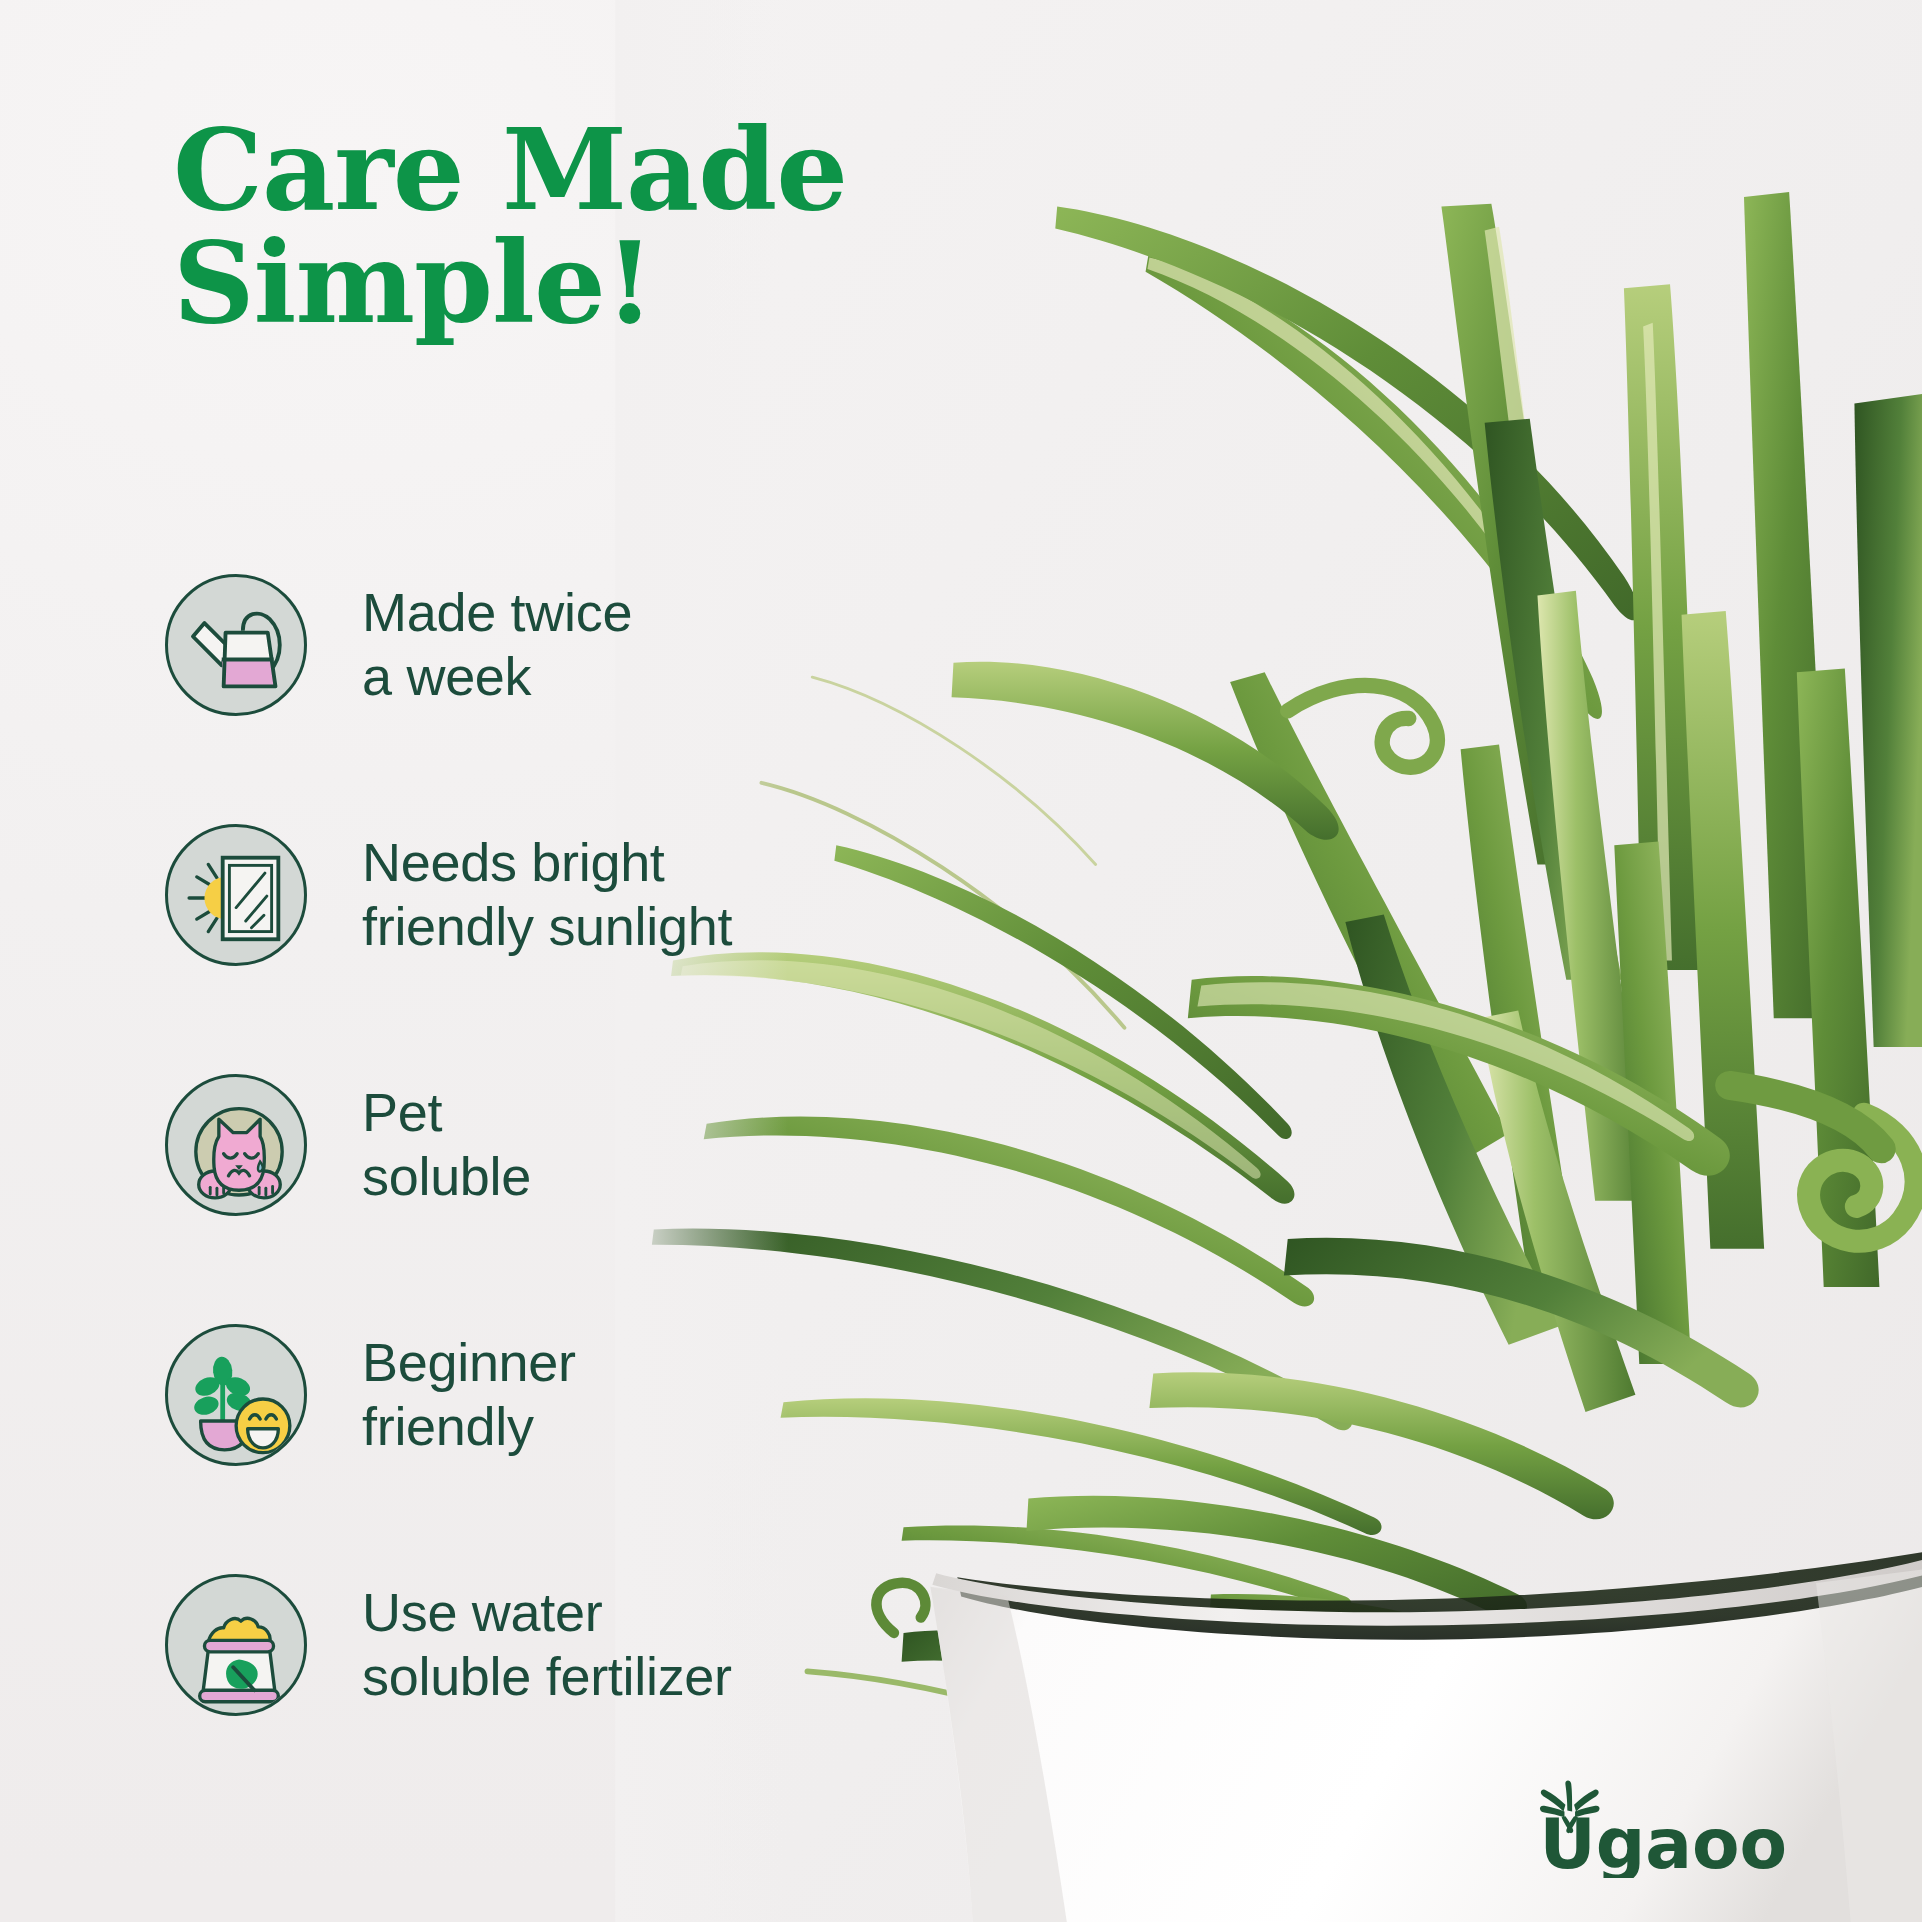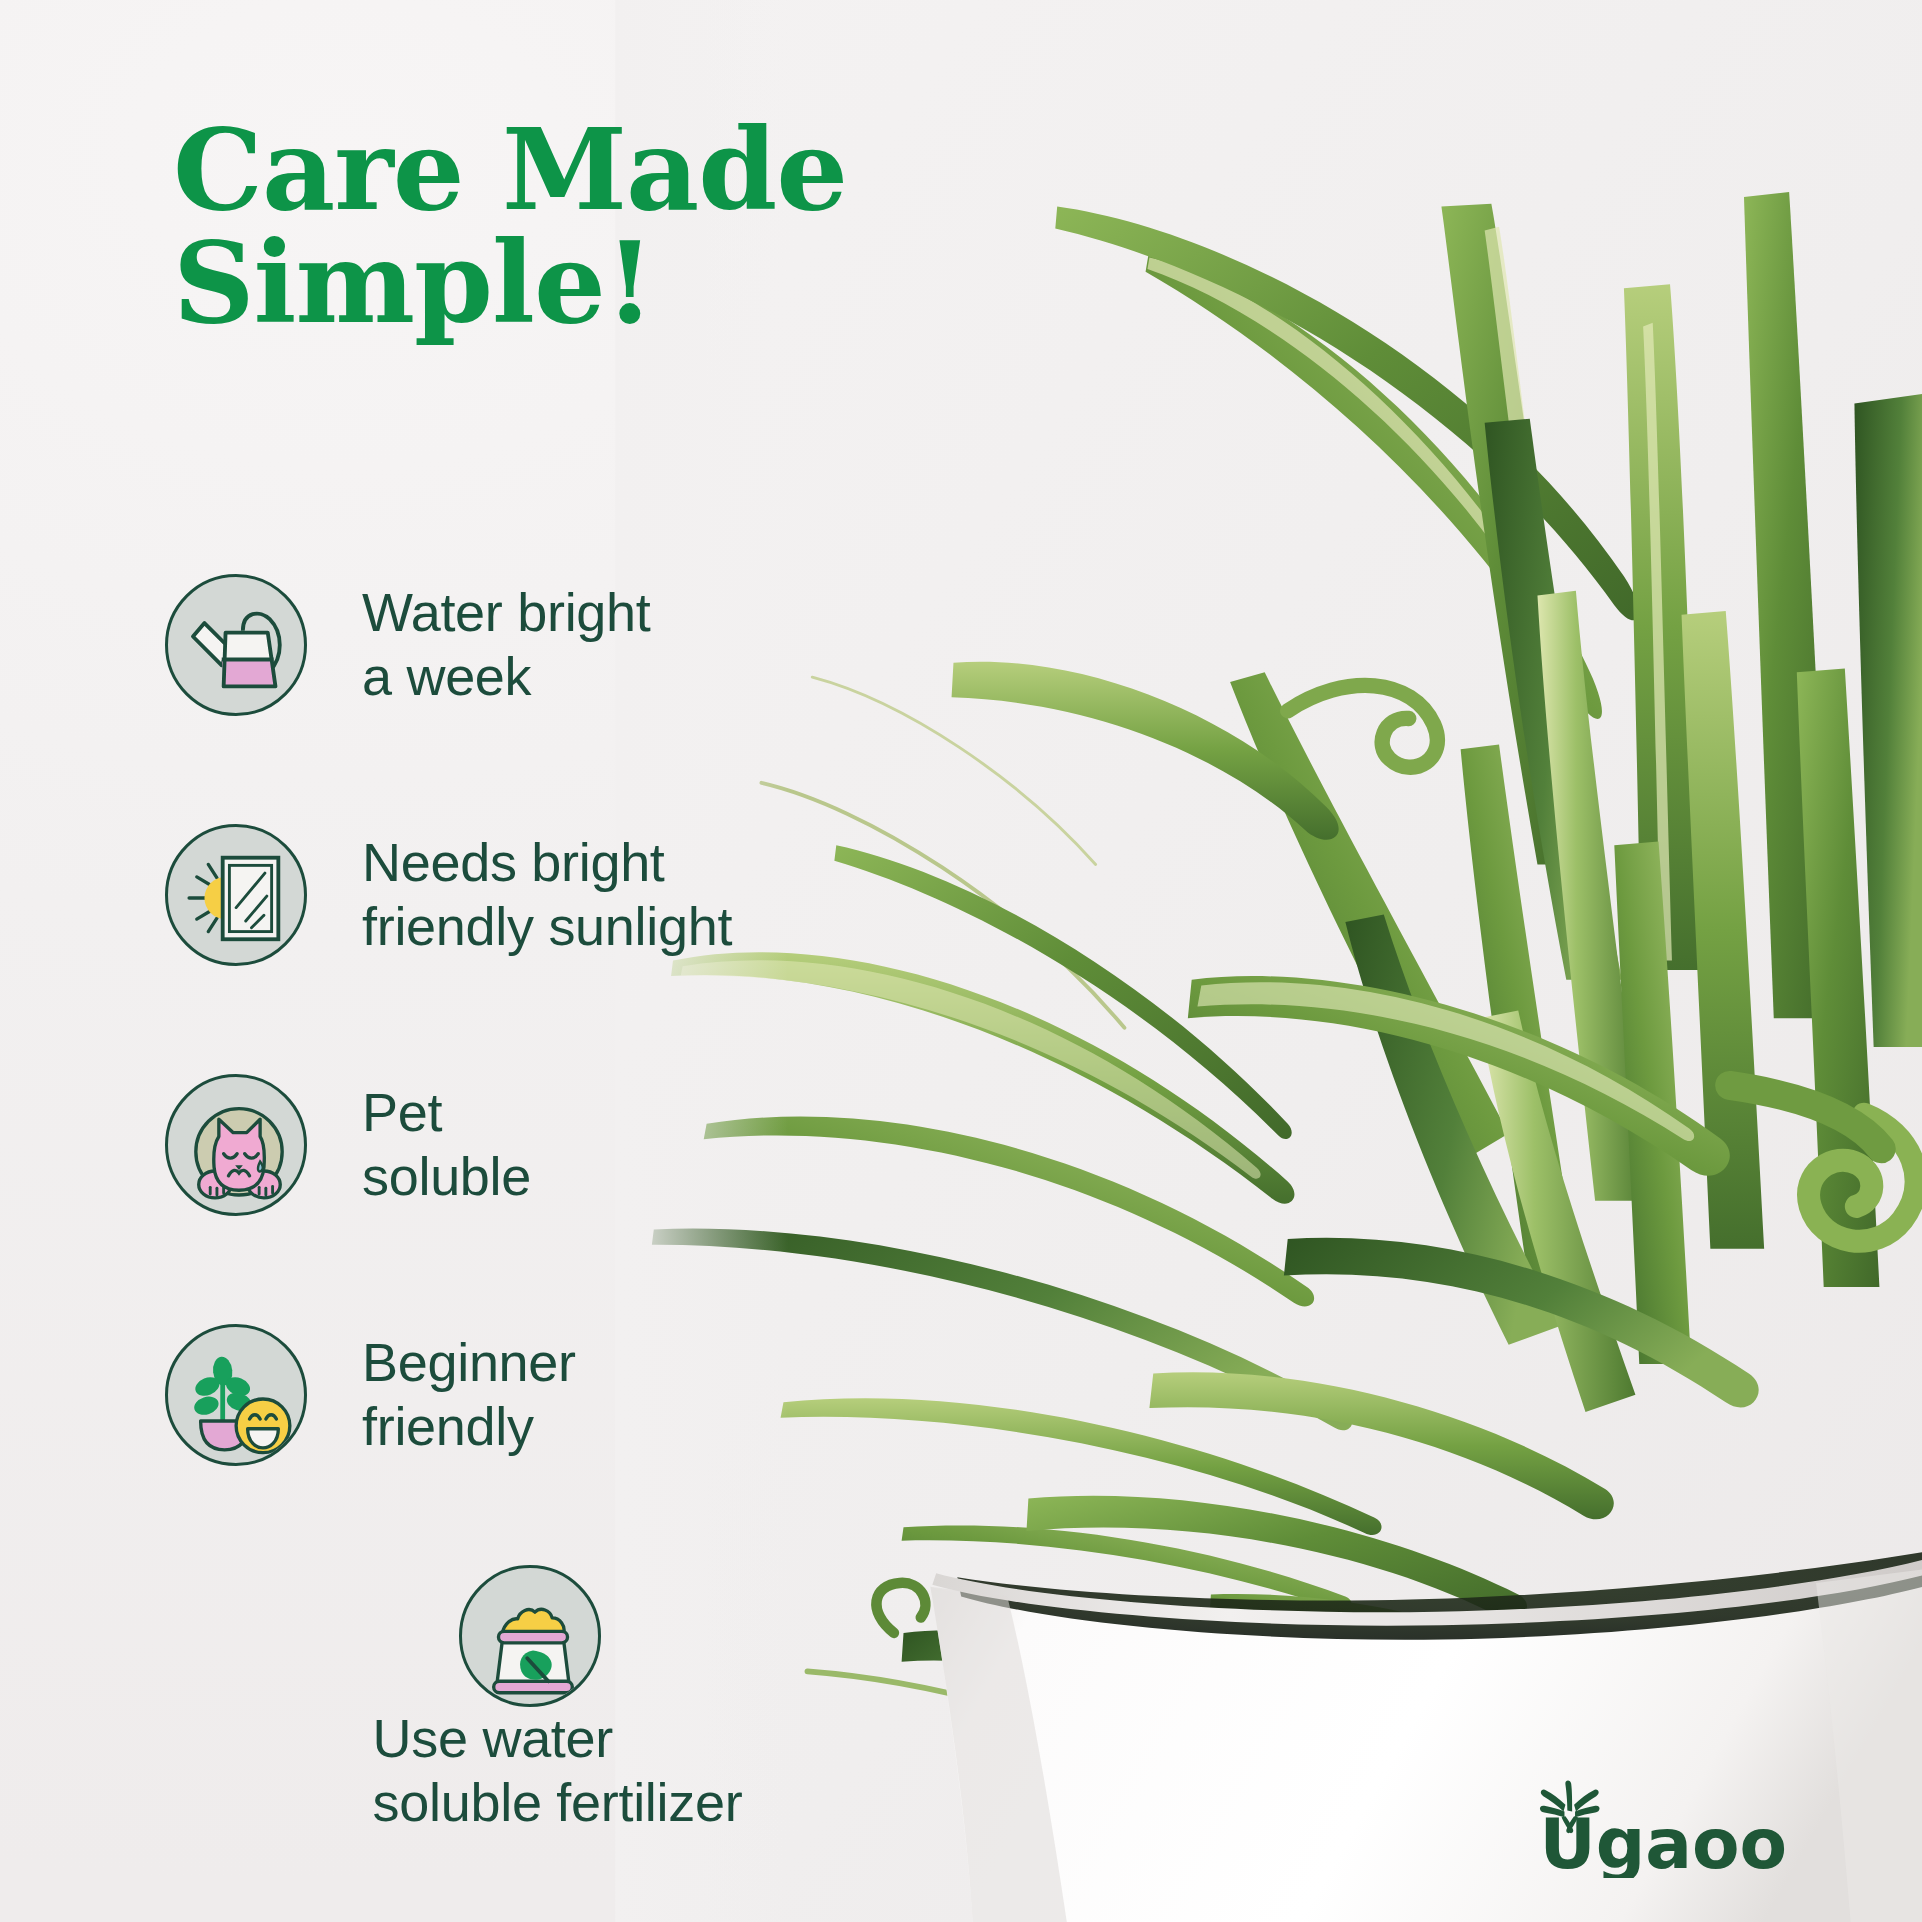--- a/index.html
+++ b/index.html
@@ -38,21 +38,21 @@
     position:absolute;
     left:165px; top:565px;
     width:730px;
   }
   .care-row {
     display:flex;
     align-items:center;
     height:159px;
     margin-bottom:91px;
   }
-  .care-row:last-child { margin-bottom:0;flex-direction:column; }
+  .care-row:last-child { margin-bottom:0; }
 
   .icon-circle {
     flex:0 0 auto;
     width:142px; height:142px;
     border-radius:50%;
     background:#d3d8d5;
     border:3.8px solid #1c4c3c;
     position:relative;
     overflow:hidden;
   }
@@ -278,21 +278,21 @@
           <path d="M26 62 L38 48 L64 74 L56 92 Z" fill="#f5f4f2" stroke="#1c4c3c" stroke-width="4" stroke-linejoin="round"></path>
 
           <path d="M56 86 L108 86 L112 114 L58 114 Z" fill="#e3a8d4"></path>
 
           <path d="M60 58 L104 58 L108 86 L56 86 Z" fill="#f5f4f2"></path>
 
           <path d="M60 58 L104 58 L112 114 L58 114 Z" fill="none" stroke="#1c4c3c" stroke-width="4" stroke-linejoin="round"></path>
           <line x1="56" y1="86" x2="110" y2="86" stroke="#1c4c3c" stroke-width="4"></line>
         </svg>
       </div>
-      <div class="care-label">Water bright
+      <div class="care-label">Made twice
 a week</div>
     </div>
 
     <div class="care-row">
       <div class="icon-circle">
         <svg viewBox="0 0 148 148" xmlns="http://www.w3.org/2000/svg">
 
           <g stroke="#1c4c3c" stroke-width="3.5" stroke-linecap="round">
             <line x1="22" y1="74" x2="40" y2="74"></line>
             <line x1="30" y1="52" x2="45" y2="61"></line>

